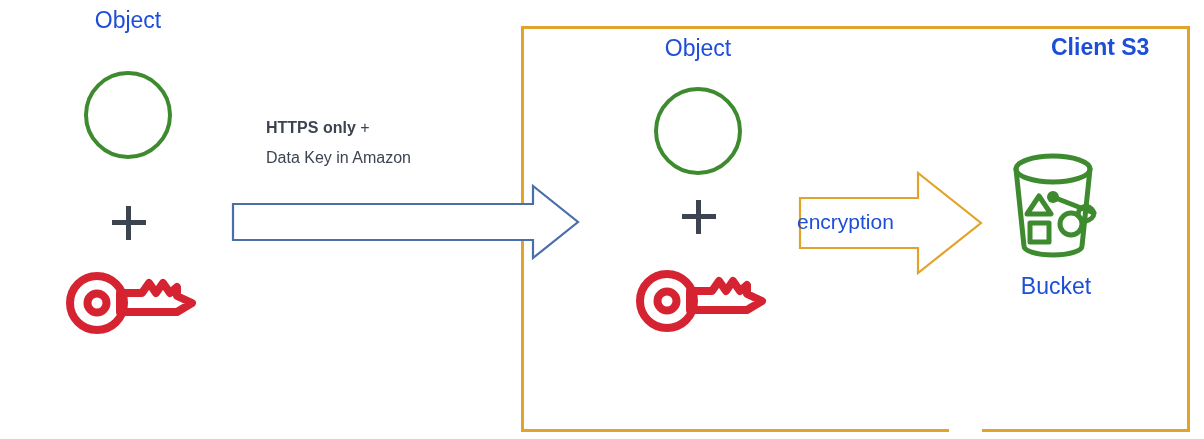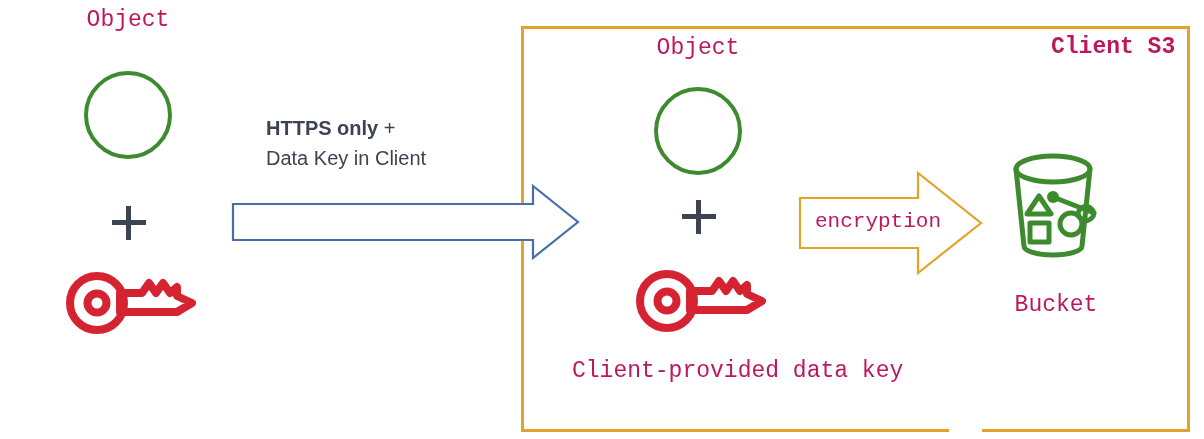--- a/index.html
+++ b/index.html
@@ -14,34 +14,34 @@
     position: relative;
     width: 1204px;
     height: 439px;
     background: #ffffff;
     overflow: hidden;
   }
   .abs { position: absolute; }
 
   
   .label {
-    color: #be185d;
-    font-family: Liberation Mono, monospace;
+    color: #1d4ed8;
+    font-family: Liberation Sans, sans-serif;
     font-size: 23px;
     line-height: 28px;
     white-space: nowrap;
   }
   .label.small { font-size: 21px; }
   .label.bold { font-weight: bold; }
   .label.center { text-align: center; }
 
   
   .callout {
     color: #3b4450;
-    font-size: 20px;
+    font-size: 16px;
     line-height: 30px;
     white-space: nowrap;
   }
   .callout .b { font-weight: bold; }
   .callout .n { font-weight: normal; }
 
   
   .plus {
     position: absolute;
     width: 34px;
@@ -92,21 +92,21 @@
              a27 27 0 1 0 0 -54 Z" fill="none" stroke="#d62332" stroke-width="8" stroke-linejoin="round"></path>
     <circle cx="31" cy="33" r="9.5" fill="none" stroke="#d62332" stroke-width="8"></circle>
     <path d="M54 23 L76 23 L83 13 L90 23 L97 13 L104 23 L111 17 L111 26 L126 33
              L111 42 L54 42 Z" fill="none" stroke="#d62332" stroke-width="8" stroke-linejoin="round" stroke-linecap="round"></path>
   </svg>
 
 
   <div class="abs callout" style="left:266px; top:113px;">
     <span class="b">HTTPS only</span><span class="n"> +</span>
   </div>
-  <div class="abs callout" style="left:266px; top:143px;">Data Key in Client</div>
+  <div class="abs callout" style="left:266px; top:143px;">Data Key in Amazon</div>
 
   <svg class="abs" style="left:231px; top:183px;" width="350" height="80" viewBox="0 0 350 80">
     <path d="M2 21 L302 21 L302 3 L347 39 L302 75 L302 57 L2 57 Z" fill="#ffffff" stroke="#4a6fa8" stroke-width="2.2" stroke-linejoin="miter"></path>
   </svg>
 
   <div class="abs label center" style="left:598px; top:34px; width:200px;">Object</div>
 
   <svg class="abs" style="left:651px; top:84px;" width="94" height="94" viewBox="0 0 94 94">
     <circle cx="47" cy="47" r="42" fill="none" stroke="#3d8b2e" stroke-width="4"></circle>
   </svg>
@@ -115,39 +115,38 @@
 
   <svg class="abs" style="left:636px; top:268px;" width="136" height="66" viewBox="0 0 136 66">
     <path d="M31 6
              a27 27 0 1 0 0 54
              a27 27 0 1 0 0 -54 Z" fill="none" stroke="#d62332" stroke-width="8" stroke-linejoin="round"></path>
     <circle cx="31" cy="33" r="9.5" fill="none" stroke="#d62332" stroke-width="8"></circle>
     <path d="M54 23 L76 23 L83 13 L90 23 L97 13 L104 23 L111 17 L111 26 L126 33
              L111 42 L54 42 Z" fill="none" stroke="#d62332" stroke-width="8" stroke-linejoin="round" stroke-linecap="round"></path>
   </svg>
 
-  <div class="abs label" style="left:572px; top:357px;">Client-provided data key</div>
 
   <svg class="abs" style="left:798px; top:170px;" width="186" height="106" viewBox="0 0 186 106">
     <path d="M2 28 L120 28 L120 3 L183 53 L120 103 L120 78 L2 78 Z" fill="#ffffff" stroke="#e2a32a" stroke-width="2.2" stroke-linejoin="miter"></path>
   </svg>
-  <div class="abs label small" style="left:815px; top:208px;text-align:right;">encryption</div>
+  <div class="abs label small" style="left:797px; top:208px;text-align:right;">encryption</div>
 
   <svg class="abs" style="left:1008px; top:150px;" width="96" height="112" viewBox="0 0 96 112">
     <g fill="none" stroke="#3d8b2e" stroke-width="5" stroke-linejoin="round" stroke-linecap="round">
 
       <ellipse cx="45" cy="19" rx="37" ry="13"></ellipse>
 
       <path d="M8 19 L16 96 a29 9 0 0 0 58 0 L82 19"></path>
 
       <path d="M45 47 L86 63"></path>
       <path d="M78 56 a12 8 0 0 1 0 15 a12 8 0 0 1 0 -15"></path>
     </g>
     <circle cx="45" cy="47" r="6" fill="#3d8b2e"></circle>
 
     <path d="M31 46 L43 64 L19 64 Z" fill="none" stroke="#3d8b2e" stroke-width="5" stroke-linejoin="round"></path>
     <rect x="22" y="73" width="19" height="19" fill="none" stroke="#3d8b2e" stroke-width="5" stroke-linejoin="round"></rect>
     <circle cx="63" cy="74" r="11" fill="none" stroke="#3d8b2e" stroke-width="5"></circle>
   </svg>
 
-  <div class="abs label center" style="left:976px; top:291px; width:160px;">Bucket</div>
+  <div class="abs label center" style="left:976px; top:272px; width:160px;">Bucket</div>
 
 </div>
 
 </body></html>

